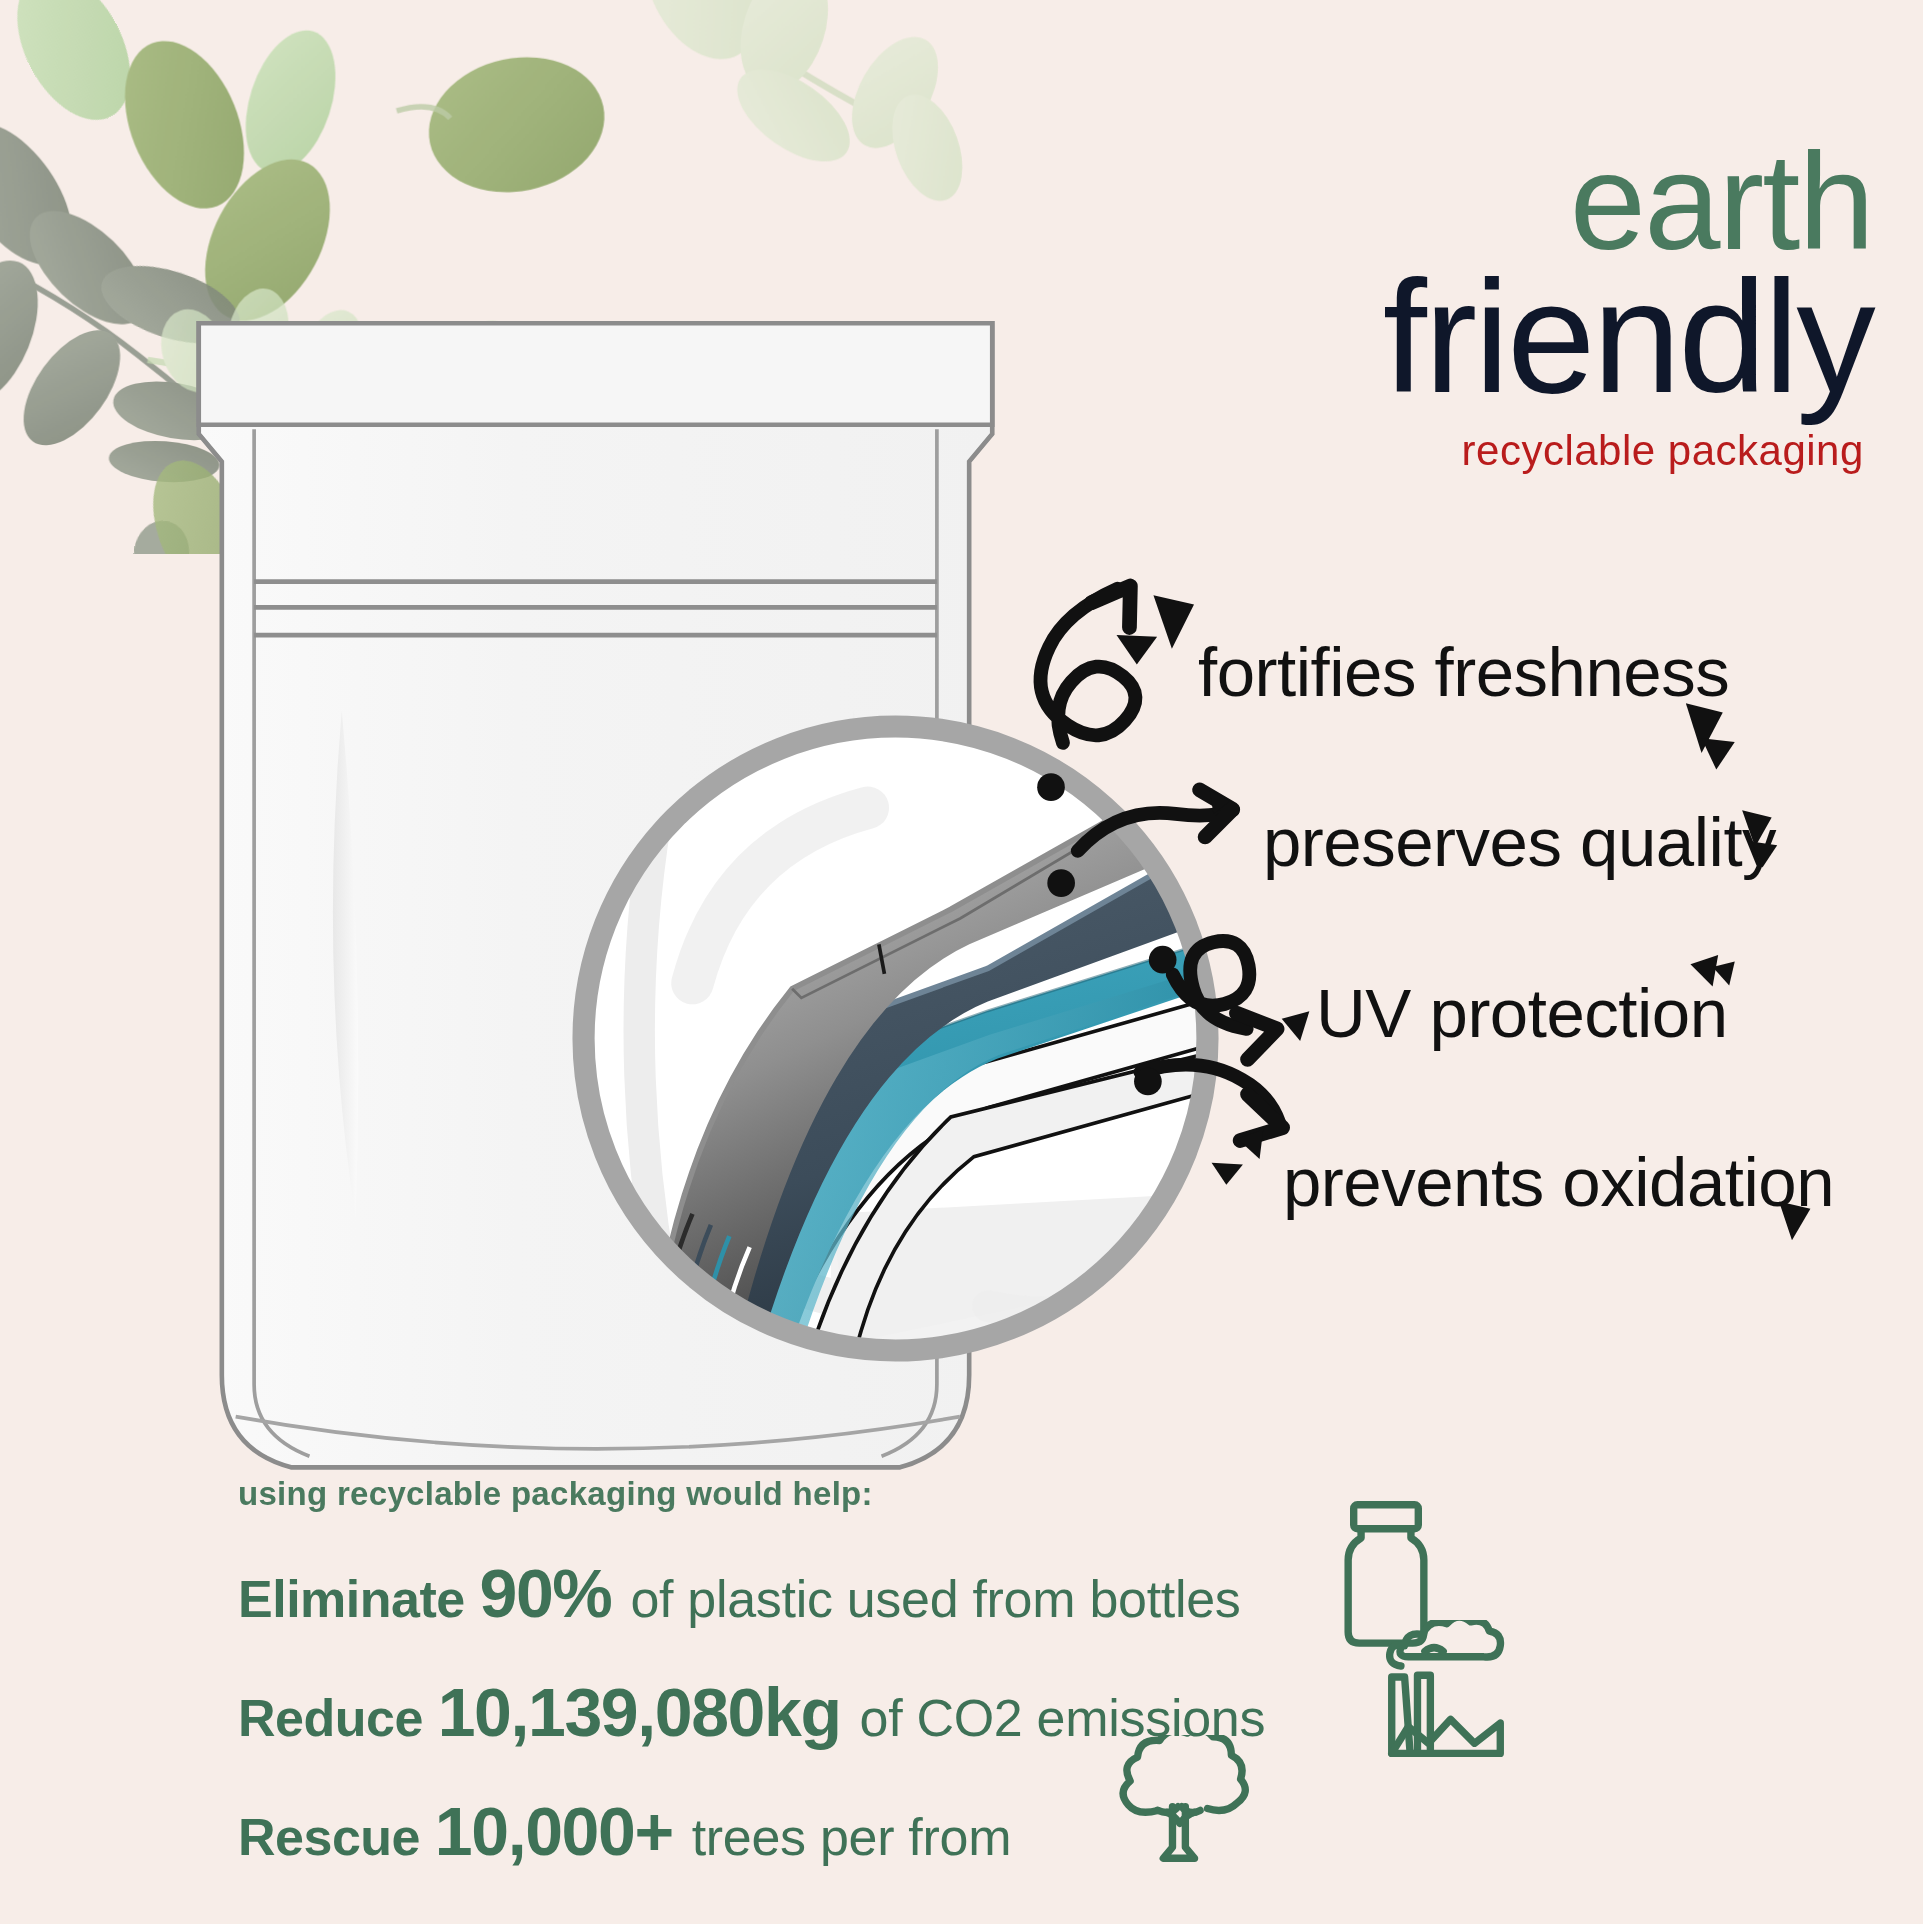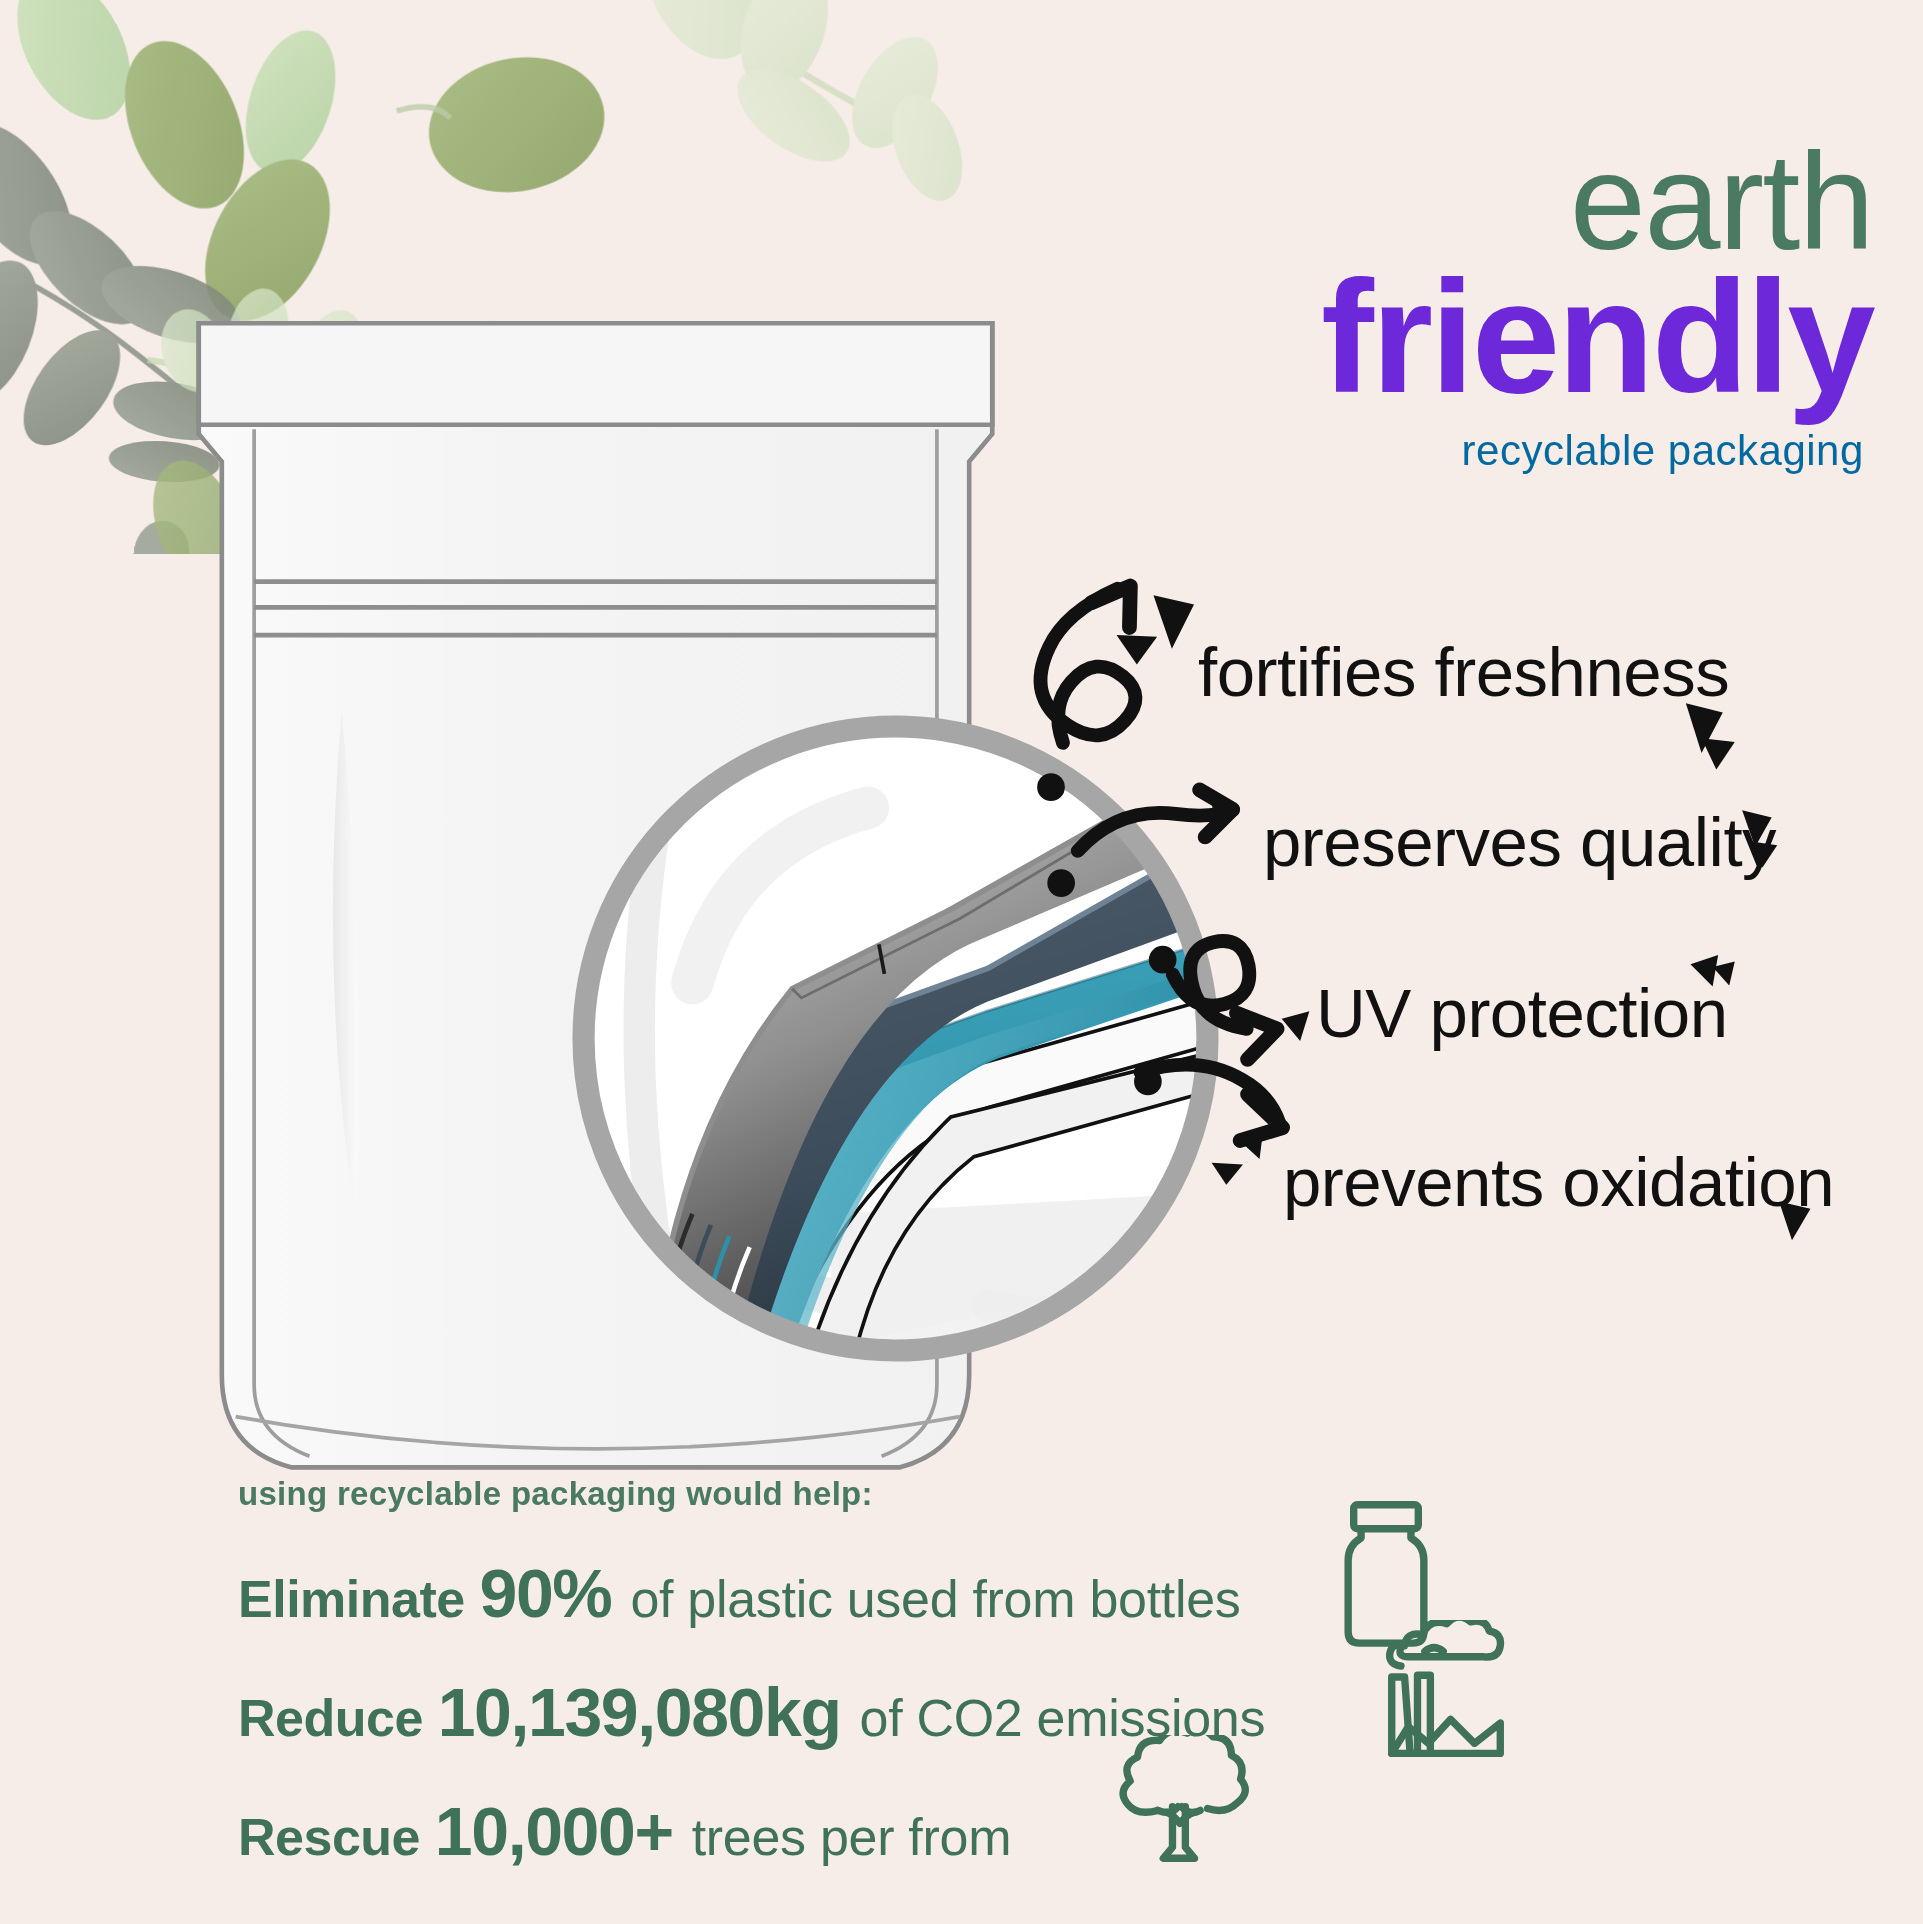--- a/index.html
+++ b/index.html
@@ -48,31 +48,31 @@
   #headline .l1 {
     font-size:137px;
     font-weight:normal;
     color:#4A7A5F;
     line-height:0.94;
     letter-spacing:-1.8px;
     display:block;
   }
   #headline .l2 {
     font-size:159px;
-    font-weight:700;
-    color:#6d28d9;
+    font-weight:400;
+    color:#0f172a;
     line-height:0.96;
     letter-spacing:-2.8px;
     display:block;
     margin-top:-5.5px;
   }
   #headline .sub {
     font-size:42px;
     font-weight:300;
-    color:#0369a1;
+    color:#b91c1c;
     letter-spacing:0.5px;
     display:block;
     margin-top:13px;
     padding-right:9.2px;
   }
 
   
   .feature {
     position:absolute;
     font-size:69px;

